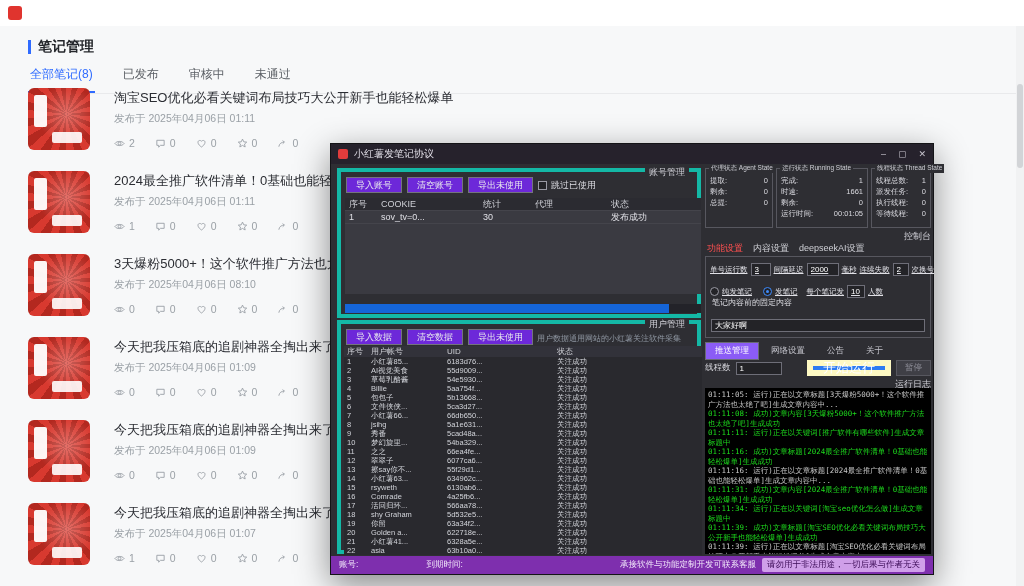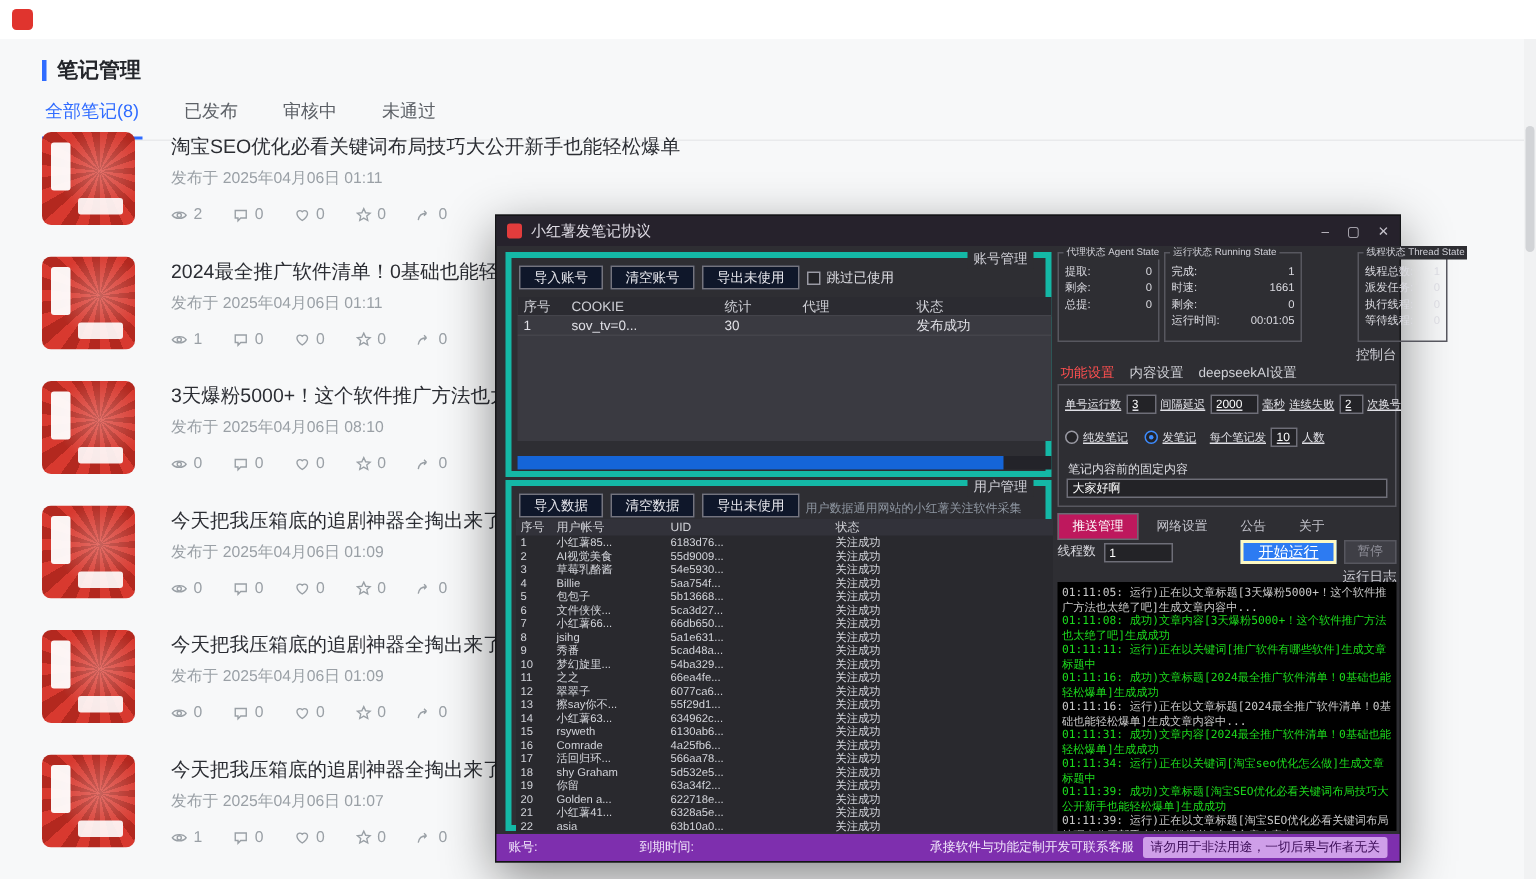--- a/index.html
+++ b/index.html
@@ -41,21 +41,21 @@
   .win-controls { margin-left:auto; display:flex; gap:12px; color:#c6c3cc; font-size:9px; }
   .win-controls span { cursor:pointer; }
   .win-body { position:absolute; top:20px; bottom:18px; left:0; right:0; font-size:9px; color:#d8d8de; }
 
   .group { position:absolute; border:4px solid #14b8a6; }
   .group-title { position:absolute; top:-6px; right:8px; background:#2e2e33; padding:0 4px; font-size:9px; color:#cfcfd6; white-space:nowrap; }
   .g-acct { left:6px; top:4px; width:364px; height:150px; }
   .g-users { left:6px; top:156px; width:364px; height:234px; }
 
   .btn-row { position:absolute; left:5px; top:5px; display:flex; gap:5px; align-items:center; }
-  .dbtn { height:16px; padding:0 9px; background:#0f172a; border:1px solid #74747e; color:#e8e8ee; font-size:9px;
+  .dbtn { height:16px; padding:0 9px; background:#6d28d9; border:1px solid #74747e; color:#e8e8ee; font-size:9px;
           display:flex; align-items:center; cursor:pointer; white-space:nowrap; }
   .cb { width:9px; height:9px; border:1px solid #9a9aa4; background:#232327; display:inline-block; }
   .cb-wrap { display:flex; align-items:center; gap:4px; color:#dedee4; font-size:9px; }
   .hint { position:absolute; left:196px; top:9px; font-size:8px; color:#8f97a2; white-space:nowrap; }
 
   .acct-table { position:absolute; left:4px; top:26px; width:356px; height:96px; background:#3a3a41; overflow:hidden; }
   .acct-table .trow { display:flex; height:13px; align-items:center; font-size:9px; color:#e0e0e6; border-bottom:1px solid #44444b; }
   .acct-table .thead { background:#2b2b31; color:#cfd0d6; }
   .acct-table span { padding:0 4px; white-space:nowrap; overflow:hidden; }
   .a0{width:32px;} .a1{width:102px;} .a2{width:52px;} .a3{width:76px;} .a4{flex:1;}
@@ -64,45 +64,45 @@
   .progress .fill { width:91%; height:100%; background:#1565d8; }
 
   .user-table { position:absolute; left:3px; top:22px; width:358px; height:209px; background:#29292e; overflow:hidden; }
   .user-table .trow { display:flex; height:9px; align-items:center; font-size:7.5px; color:#d2d4da; }
   .user-table .thead { height:11px; background:#32323a; font-size:8px; color:#cfd0d6; }
   .user-table span { padding:0 3px; white-space:nowrap; overflow:hidden; }
   .u0{width:24px;} .u1{width:76px;} .u2{width:110px;} .u3{flex:1;}
 
   .panels { position:absolute; left:374px; top:4px; width:226px; height:60px; display:flex; gap:3px; }
   .panel { position:relative; border:1px solid #57575f; padding:6px 2px 1px; flex:none; }
-  .p0{width:68px;} .p1{width:92px;} .p2{width:60px;margin-left:34px;}
+  .p0{width:68px;} .p1{width:92px;} .p2{width:60px;}
   .panel-title { position:absolute; top:-5px; left:3px; background:#2e2e33; padding:0 2px; font-size:6.5px; color:#cfcfd6; white-space:nowrap; }
   .field { display:flex; justify-content:space-between; font-size:7.5px; line-height:11px; padding:0 2px; color:#dadae0; white-space:nowrap; }
 
   .console-label { position:absolute; left:374px; top:66px; width:226px; text-align:right; font-size:9px; color:#cfcfd6; }
   .settings-tabs { position:absolute; left:376px; top:78px; display:flex; gap:10px; font-size:9px; }
   .stab { color:#cfd0d6; cursor:pointer; white-space:nowrap; }
   .stab.active { color:#ff5050; }
   .settings-box { position:absolute; left:374px; top:92px; width:226px; height:82px; border:1px solid #57575f; }
   .srow { position:absolute; left:4px; display:flex; align-items:center; gap:3px; font-size:7.5px; color:#e0e0e6; white-space:nowrap;text-decoration:underline; }
   input.din { background:#232327; border:1px solid #6e6e78; color:#fff; font-size:8px; height:13px; padding:0 3px;
               font-family:"Liberation Sans","DejaVu Sans",sans-serif; }
   .radio { width:9px; height:9px; border:1px solid #9a9aa4; border-radius:50%; background:#232327; display:inline-block; position:relative; }
   .radio.on { border-color:#3d8bfd; }
   .radio.on::after { content:""; position:absolute; left:2px; top:2px; width:3px; height:3px; border-radius:50%; background:#3d8bfd; }
-  .fixed-label { position:absolute; left:6px; top:50px; font-size:8px; color:#dedee4; }
+  .fixed-label { position:absolute; left:6px; top:40px; font-size:8px; color:#dedee4; }
   .fixed-input { position:absolute; left:5px; top:62px; width:214px; height:15px; }
 
   .nav-tabs { position:absolute; left:374px; top:178px; display:flex; gap:2px; }
   .ntab { font-size:8.5px; color:#c4c4cc; padding:2px 9px; border:1px solid transparent; cursor:pointer; white-space:nowrap; }
-  .ntab.active { background:#be185d; border-color:#6a6a74; color:#fff; }
+  .ntab.active { background:#8b5cf6; border-color:#6a6a74; color:#fff; }
 
   .run-row { position:absolute; left:374px; top:196px; width:226px; height:16px; display:flex; align-items:center; gap:5px; }
-  .start-btn { margin-left:auto; height:16px; padding:0 10px; background:#2d7bf2; color:#fff; border:2px solid #fef9c3;
-               font-size:10px; display:flex; align-items:center; cursor:pointer; white-space:nowrap;text-decoration:underline; }
+  .start-btn { margin-left:auto; height:16px; padding:0 10px; background:#2d7bf2; color:#fff; border:6px solid #fef9c3;
+               font-size:13px; display:flex; align-items:center; cursor:pointer; white-space:nowrap; }
   .pause-btn { height:16px; padding:0 8px; background:#3f3f46; color:#90909a; border:1px solid #57575f;
                font-size:8.5px; display:flex; align-items:center; white-space:nowrap; }
   .log-label { position:absolute; left:374px; top:214px; width:226px; text-align:right; font-size:9px; color:#cfcfd6; }
   .logbox { position:absolute; left:374px; top:224px; width:226px; height:166px; background:#000; overflow:hidden;
             padding:2px 3px; font-family:"DejaVu Sans Mono",monospace; font-size:7.5px; line-height:9.5px; }
   .logline { word-break:break-all; }
 
   .statusbar { position:absolute; bottom:0; left:0; right:0; height:18px; background:#7e2fae; display:flex;
                align-items:center; padding:0 8px; font-size:8.5px; color:#f2e7fb; gap:6px; white-space:nowrap; }
   .sb-expire { margin-left:62px; }

